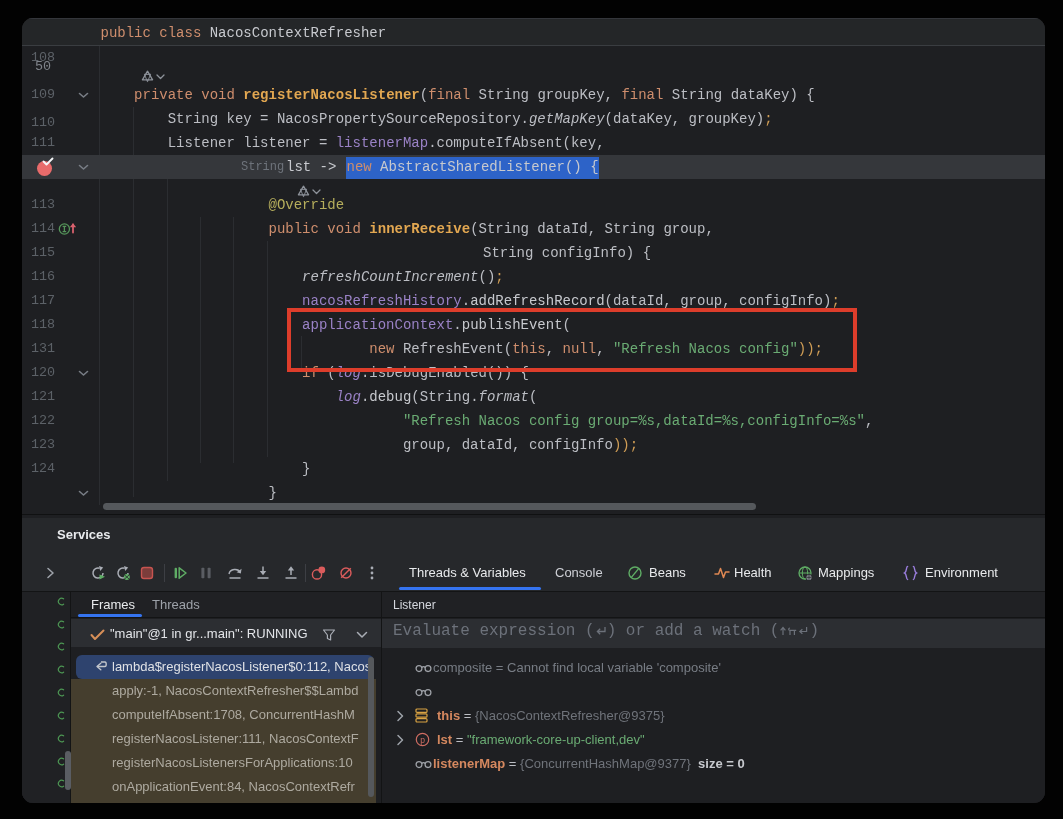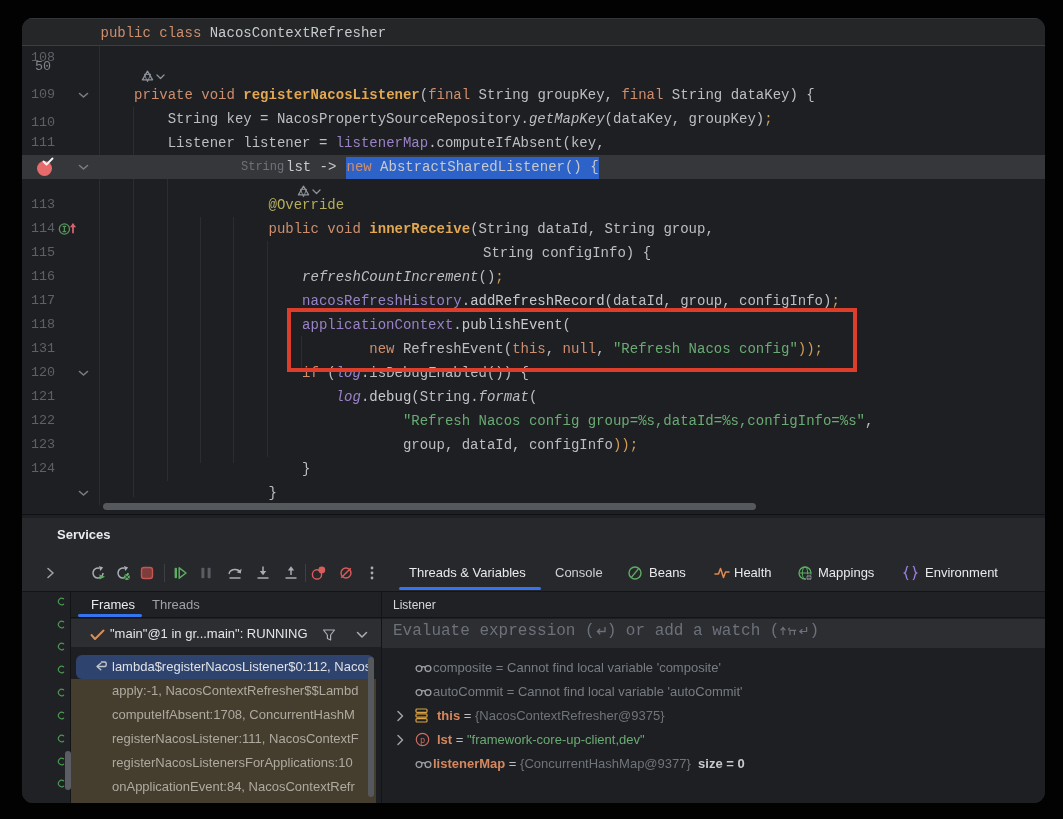--- a/index.html
+++ b/index.html
@@ -261,21 +261,20 @@
       <circle cx="4" cy="5.6" r="2.9" fill="none" stroke="#9da0a6" stroke-width="1.3"></circle>
       <circle cx="13" cy="5.6" r="2.9" fill="none" stroke="#9da0a6" stroke-width="1.3"></circle>
       <path d="M6.9 4.6 C7.6 3.4 9.4 3.4 10.1 4.6" fill="none" stroke="#9da0a6" stroke-width="1.3"></path>
     </svg>
 <div class="abs ui" style="left:411px;top:641.5px;color:#787d85">composite = Cannot find local variable 'composite'</div>
 <svg class="abs" style="left:393px;top:668.5px" width="17" height="10" viewBox="0 0 17 10">
       <circle cx="4" cy="5.6" r="2.9" fill="none" stroke="#9da0a6" stroke-width="1.3"></circle>
       <circle cx="13" cy="5.6" r="2.9" fill="none" stroke="#9da0a6" stroke-width="1.3"></circle>
       <path d="M6.9 4.6 C7.6 3.4 9.4 3.4 10.1 4.6" fill="none" stroke="#9da0a6" stroke-width="1.3"></path>
     </svg>
-<div class="abs ui" style="left:411px;top:665.5px;color:#787d85">autoCommit = Cannot find local variable 'autoCommit'</div>
 <svg class="abs" style="left:374px;top:691.5px" width="8" height="12" viewBox="0 0 8 12">
       <polyline points="2,1.5 6.5,6 2,10.5" fill="none" stroke="#9da2a9" stroke-width="1.5" stroke-linecap="round" stroke-linejoin="round"></polyline>
     </svg>
 <svg class="abs" style="left:393px;top:690px" width="13" height="15" viewBox="0 0 13 15">
       <rect x="1" y="1" width="11" height="3.4" rx="1" fill="none" stroke="#d9a343" stroke-width="1.2"></rect>
       <rect x="1" y="5.8" width="11" height="3.4" rx="1" fill="none" stroke="#d9a343" stroke-width="1.2"></rect>
       <rect x="1" y="10.6" width="11" height="3.4" rx="1" fill="none" stroke="#d9a343" stroke-width="1.2"></rect>
     </svg>
 <div class="abs ui" style="left:415px;top:689.5px"><span style="color:#d5885f;font-weight:bold">this</span><span style="color:#bcbec4"> = </span><span style="color:#6f737a">{NacosContextRefresher@9375}</span></div>
 <svg class="abs" style="left:374px;top:715.5px" width="8" height="12" viewBox="0 0 8 12">

